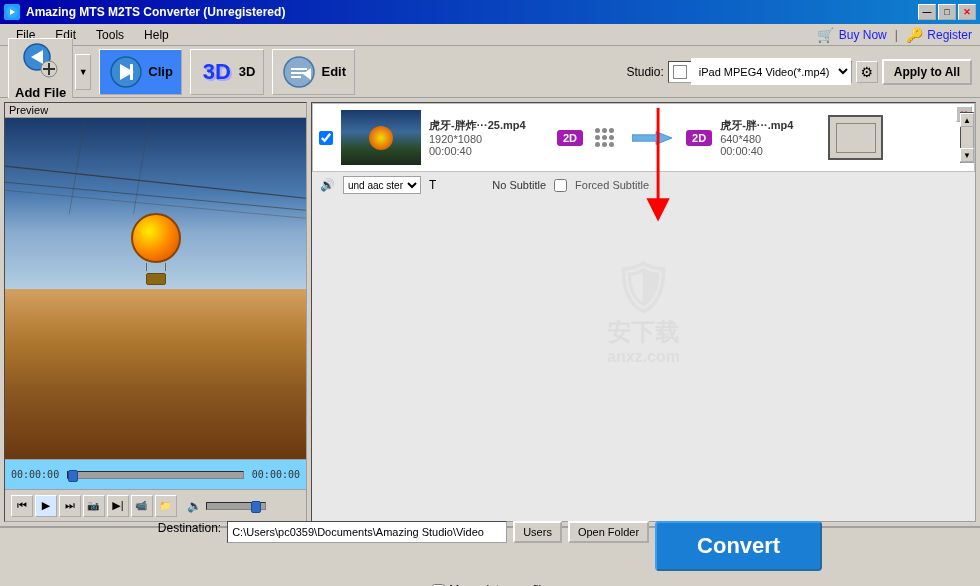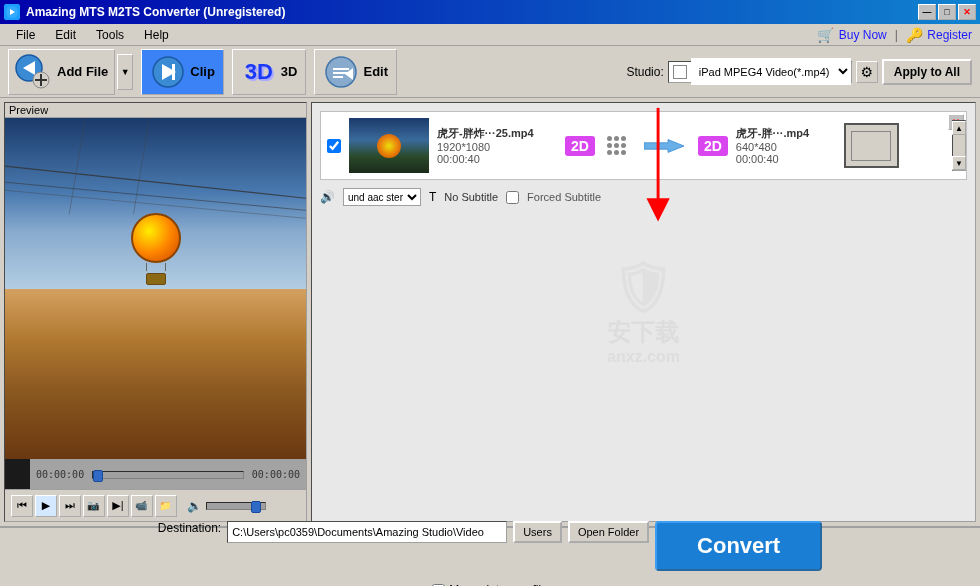--- a/index.html
+++ b/index.html
@@ -278,21 +278,21 @@
     }
     .watermark-text {
       font-size: 16px;
       opacity: 0.4;
     }
 
     
     .file-item-card {
       background: white;
       border: 1px solid #c0c0c0;
-      margin: 8px;
+      margin: 0;
       padding: 6px;
       display: flex;
       align-items: center;
       gap: 8px;
       position: relative;
     }
     .file-checkbox {
       width: 14px; height: 14px;
       cursor: pointer;
     }
@@ -315,23 +315,23 @@
       flex-direction: column;
       min-width: 120px;
       font-size: 11px;
     }
     .file-name { font-weight: bold; color: #333; }
     .file-res { color: #555; }
     .file-duration { color: #555; }
 
     
     .badge-2d {
-      background: #d946ef;
+      background: #a21caf;
       color: white;
-      font-size: 14px;
+      font-size: 11px;
       font-weight: bold;
       padding: 2px 6px;
       border-radius: 3px;
     }
 
     
     .convert-arrow {
       display: flex;
       align-items: center;
       padding: 0 6px;
@@ -406,20 +406,21 @@
     }
     .audio-select {
       height: 18px;
       font-size: 10px;
       border: 1px solid #a0a0a0;
       background: white;
     }
     .subtitle-label {
       font-size: 11px;
       color: #333;
+      margin-left: 48px;
     }
     .forced-label {
       font-size: 11px;
       color: #555;
     }
 
     
     #bottom-bar {
       height: 60px;
       background: #d4d0c8;
@@ -495,21 +496,21 @@
     <div style="display:flex;align-items:center;gap:4px;cursor:pointer;">
       <span style="font-size:14px;">🔑</span>
       <span style="color:#1a1aff;font-size:12px;">Register</span>
     </div>
   </div>
 </div>
 
 <div id="toolbar">
 
   <div style="display:flex;align-items:center;gap:2px;">
-    <button class="toolbar-btn" style="display:flex;align-items:center;gap:6px;padding:4px 6px;background:#d4d0c8;border:1px outset #fff;">
+    <button class="toolbar-btn" style="display:flex;align-items:center;gap:6px;padding:4px 6px;background:#d4d0c8;border:1px outset #fff;flex-direction:column;">
       <div style="width:36px;height:36px;display:flex;align-items:center;justify-content:center;">
         <svg width="36" height="36" viewBox="0 0 36 36">
           <circle cx="14" cy="14" r="13" fill="#3a8ad4" stroke="#1a5aa4" stroke-width="1.5"></circle>
           <polygon points="8,14 20,7 20,21" fill="white"></polygon>
           <circle cx="26" cy="26" r="8" fill="#d4d0c8" stroke="#888" stroke-width="1"></circle>
           <line x1="26" y1="20" x2="26" y2="32" stroke="#333" stroke-width="2"></line>
           <line x1="20" y1="26" x2="32" y2="26" stroke="#333" stroke-width="2"></line>
         </svg>
       </div>
       <span style="font-size:13px;font-weight:bold;">Add File</span>
@@ -577,21 +578,21 @@
         <line x1="180" y1="0" x2="160" y2="120" stroke="#444" stroke-width="1" opacity="0.5"></line>
       </svg>
 
       <div class="balloon">
         <div class="balloon-body"></div>
         <div style="width:20px;height:8px;border-left:1px solid #666;border-right:1px solid #666;margin:0 auto;"></div>
         <div class="balloon-basket"></div>
       </div>
     </div>
 
-    <div id="playback-bar" style="background:#a3a3a3;padding:2px 6px;margin-left:25px;">
+    <div id="playback-bar" style="background:#7dd3fc;padding:2px 6px;">
       <span class="time-display">00:00:00</span>
       <div class="progress-bar">
         <div class="progress-thumb"></div>
       </div>
       <span class="time-display">00:00:00</span>
     </div>
 
     <div id="controls-bar">
       <div class="ctrl-btn" title="Rewind">⏮</div>
       <div class="ctrl-btn" title="Play" style="background:#d4e8ff;">▶</div>

